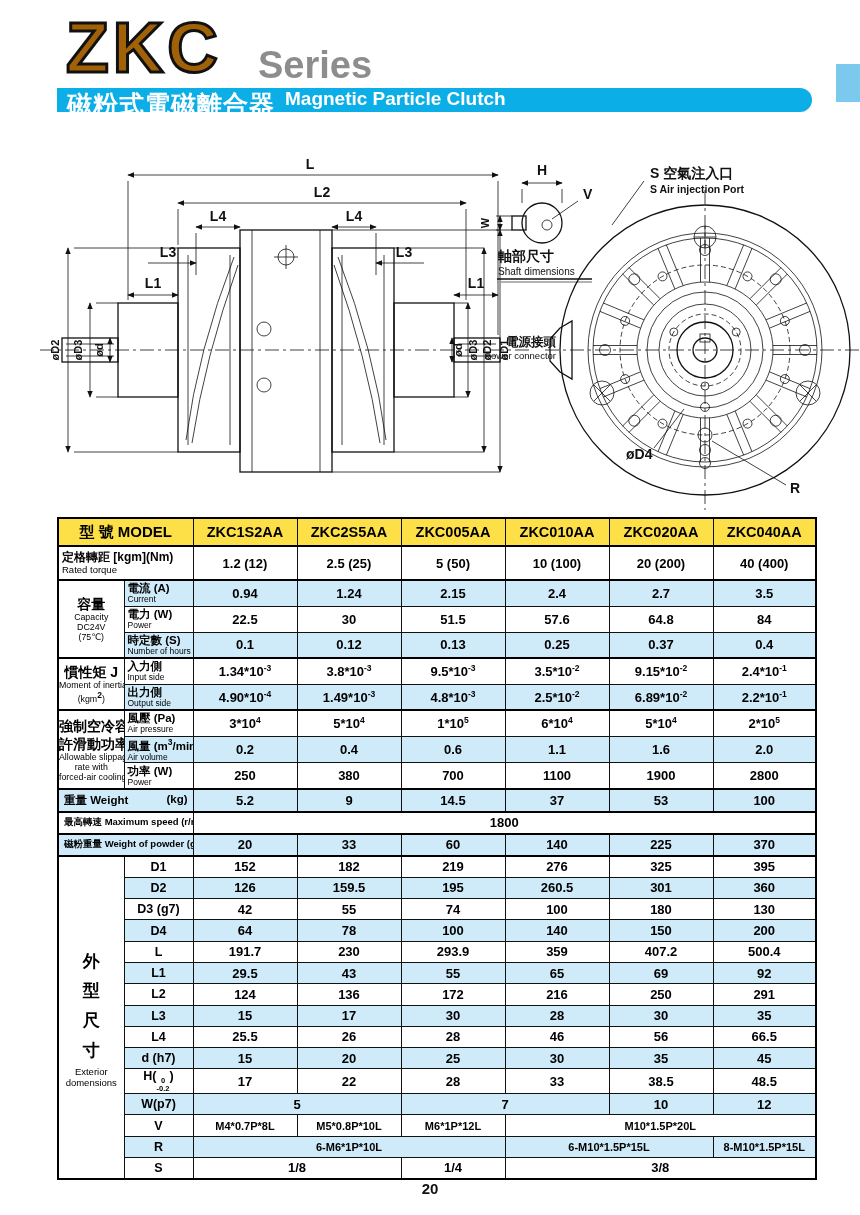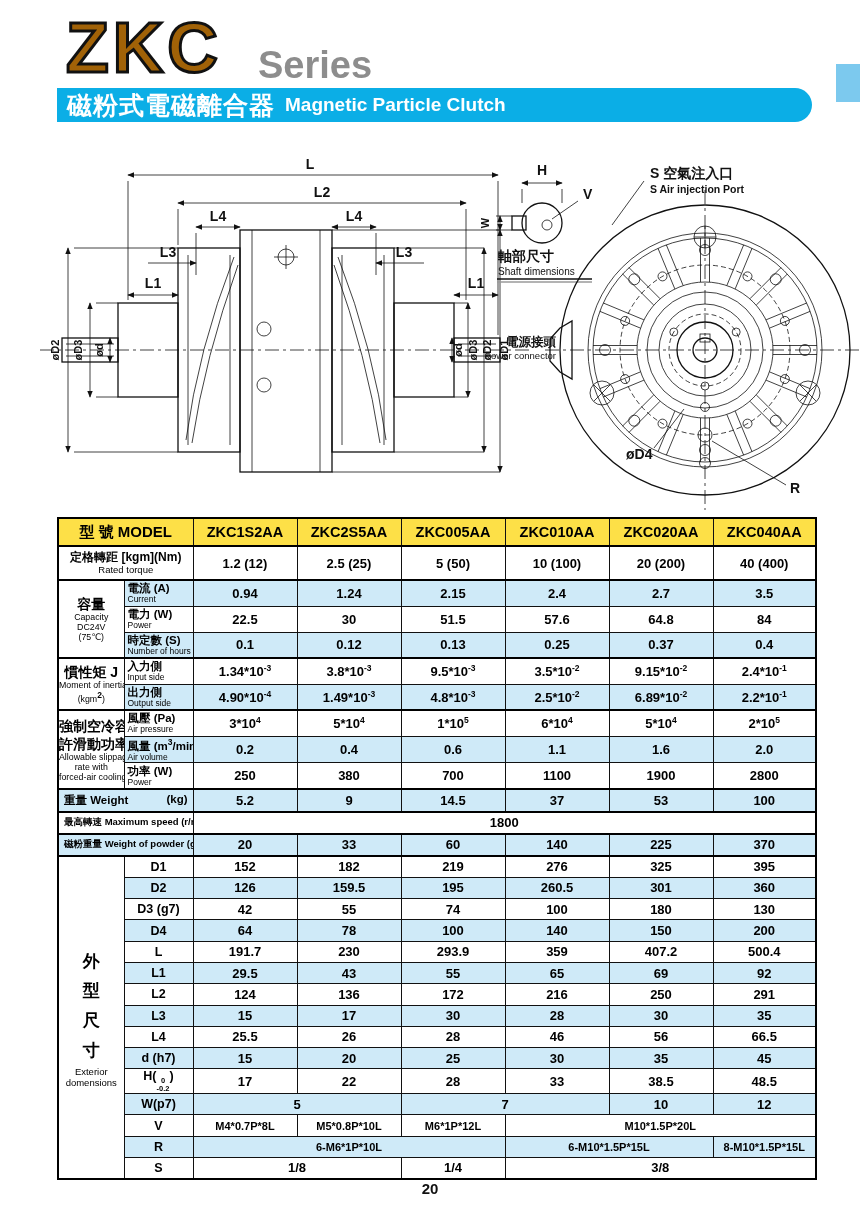--- a/index.html
+++ b/index.html
@@ -4,22 +4,22 @@
 <title>ZKC Series</title>
 <style>
   html,body{margin:0;padding:0;}
   body{font-family:"Liberation Sans","DejaVu Sans",sans-serif;background:#ffffff;}
   .page{position:relative;width:860px;height:1215px;background:#fff;overflow:hidden;}
 
   
   .logo{position:absolute;left:66px;top:8px;font-size:70px;font-weight:900;letter-spacing:4px;
         color:#a16207;-webkit-text-stroke:3px #111;}
   .series{position:absolute;left:258px;top:44px;font-size:38px;font-weight:bold;color:#8d8d8d;}
-  .banner{position:absolute;left:57px;top:88px;width:755px;height:34px;background:#0baee6;
-          border-radius:0 17px 17px 0;display:flex;align-items:center;gap:10px;padding-left:10px;box-sizing:border-box;}
+  .banner{position:absolute;left:57px;top:88px;width:755px;height:24px;background:#0baee6;
+          border-radius:0 17px 17px 0;display:flex;align-items:flex-start;gap:10px;padding-left:10px;box-sizing:border-box;}
   .banner .zh{color:#fff;font-size:25px;font-weight:bold;letter-spacing:1px;}
   .banner .en{color:#fff;font-size:19px;font-weight:bold;}
   .corner-tab{position:absolute;left:836px;top:64px;width:24px;height:38px;background:#7cc9ee;}
 
   
   .drawing{position:absolute;left:0;top:145px;}
   .drawing text{font-family:"Liberation Sans","DejaVu Sans",sans-serif;fill:#111;}
   .dimlbl{font-size:14px;font-weight:bold;}
   .dimsm{font-size:11px;font-weight:bold;}
   .cl{stroke:#111;stroke-width:0.8;stroke-dasharray:14 4 3 4;}
@@ -43,21 +43,21 @@
   tr.row-maxspeed,tr.row-powder{height:22px;}
   tr.shade td{background:#cfeaf8;}
   td.grp,td.grpv{background:#fff !important;}
   .row-torque td,.row-time td,.row-inertia-out td,.row-coolp td,
   .row-weight td,.row-maxspeed td,.row-powder td,td.gsep{border-bottom:2.5px solid #000;}
   .val{font-weight:bold;font-size:13px;}
   .row-V .val,.row-R .val{font-size:11px;}
   .lbl{text-align:left;padding:1px 3px;}
   .lzh{font-weight:bold;font-size:11.5px;line-height:1.15;white-space:nowrap;}
   .len{font-size:8.5px;line-height:1.05;white-space:nowrap;}
-  .lbl2w .lzh,.lbl2w .len{text-align:center;}
+  .lbl2w .lzh,.lbl2w .len{}
   .lbl2w .lzh{font-size:12px;}
   .lbl2w .len{font-size:9.5px;}
   .lblw{text-align:left;padding:0 5px;font-weight:bold;font-size:11.5px;white-space:nowrap;}
   .lblw .lwr{float:right;}
   .row-maxspeed .lblw,.row-powder .lblw{font-size:9.5px;}
   .dlbl{font-weight:bold;font-size:12.5px;}
   .grp .gzh{font-weight:bold;font-size:14px;line-height:1.3;white-space:nowrap;}
   .grp .gen{font-size:8.8px;line-height:1.12;white-space:nowrap;}
   .grpv .vchar{font-size:17px;font-weight:bold;line-height:1.75;}
   .grpv .gen{font-size:9.5px;line-height:1.2;}

